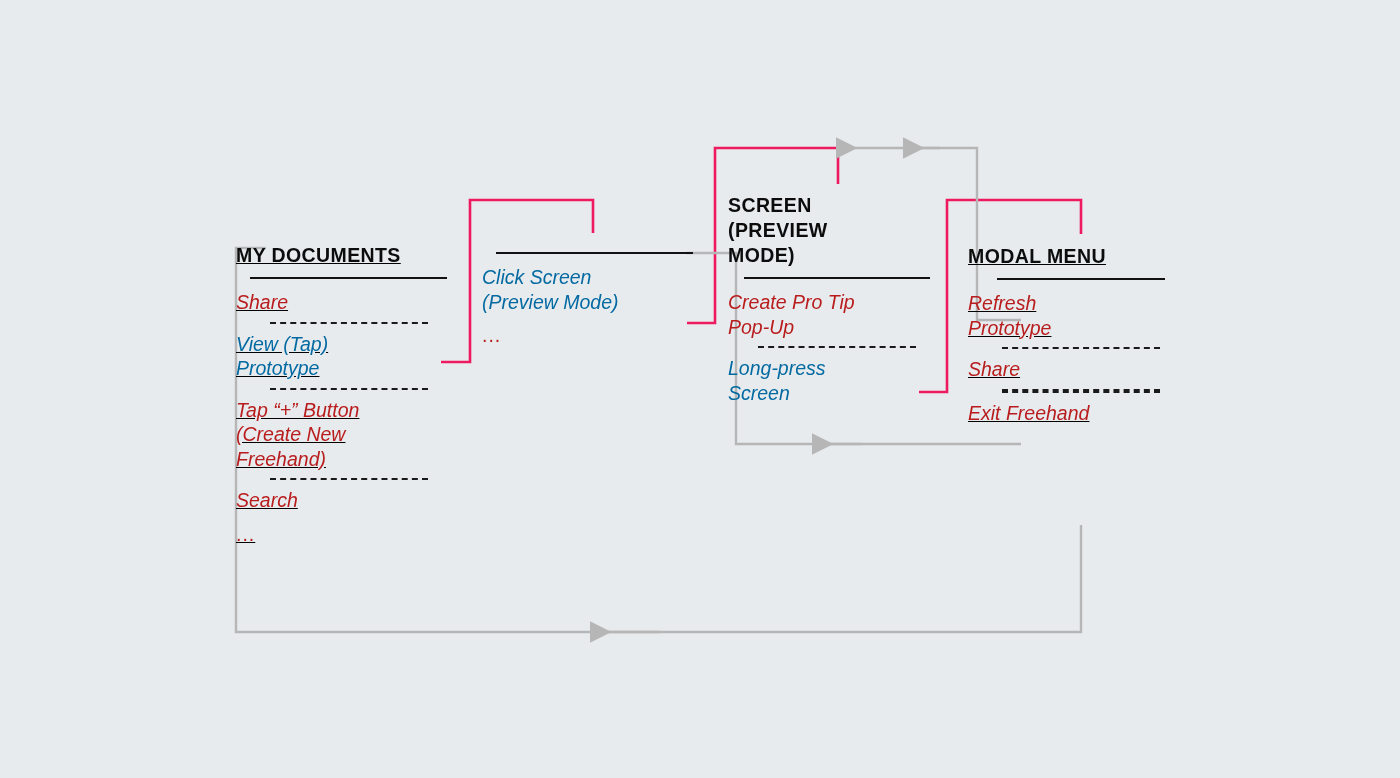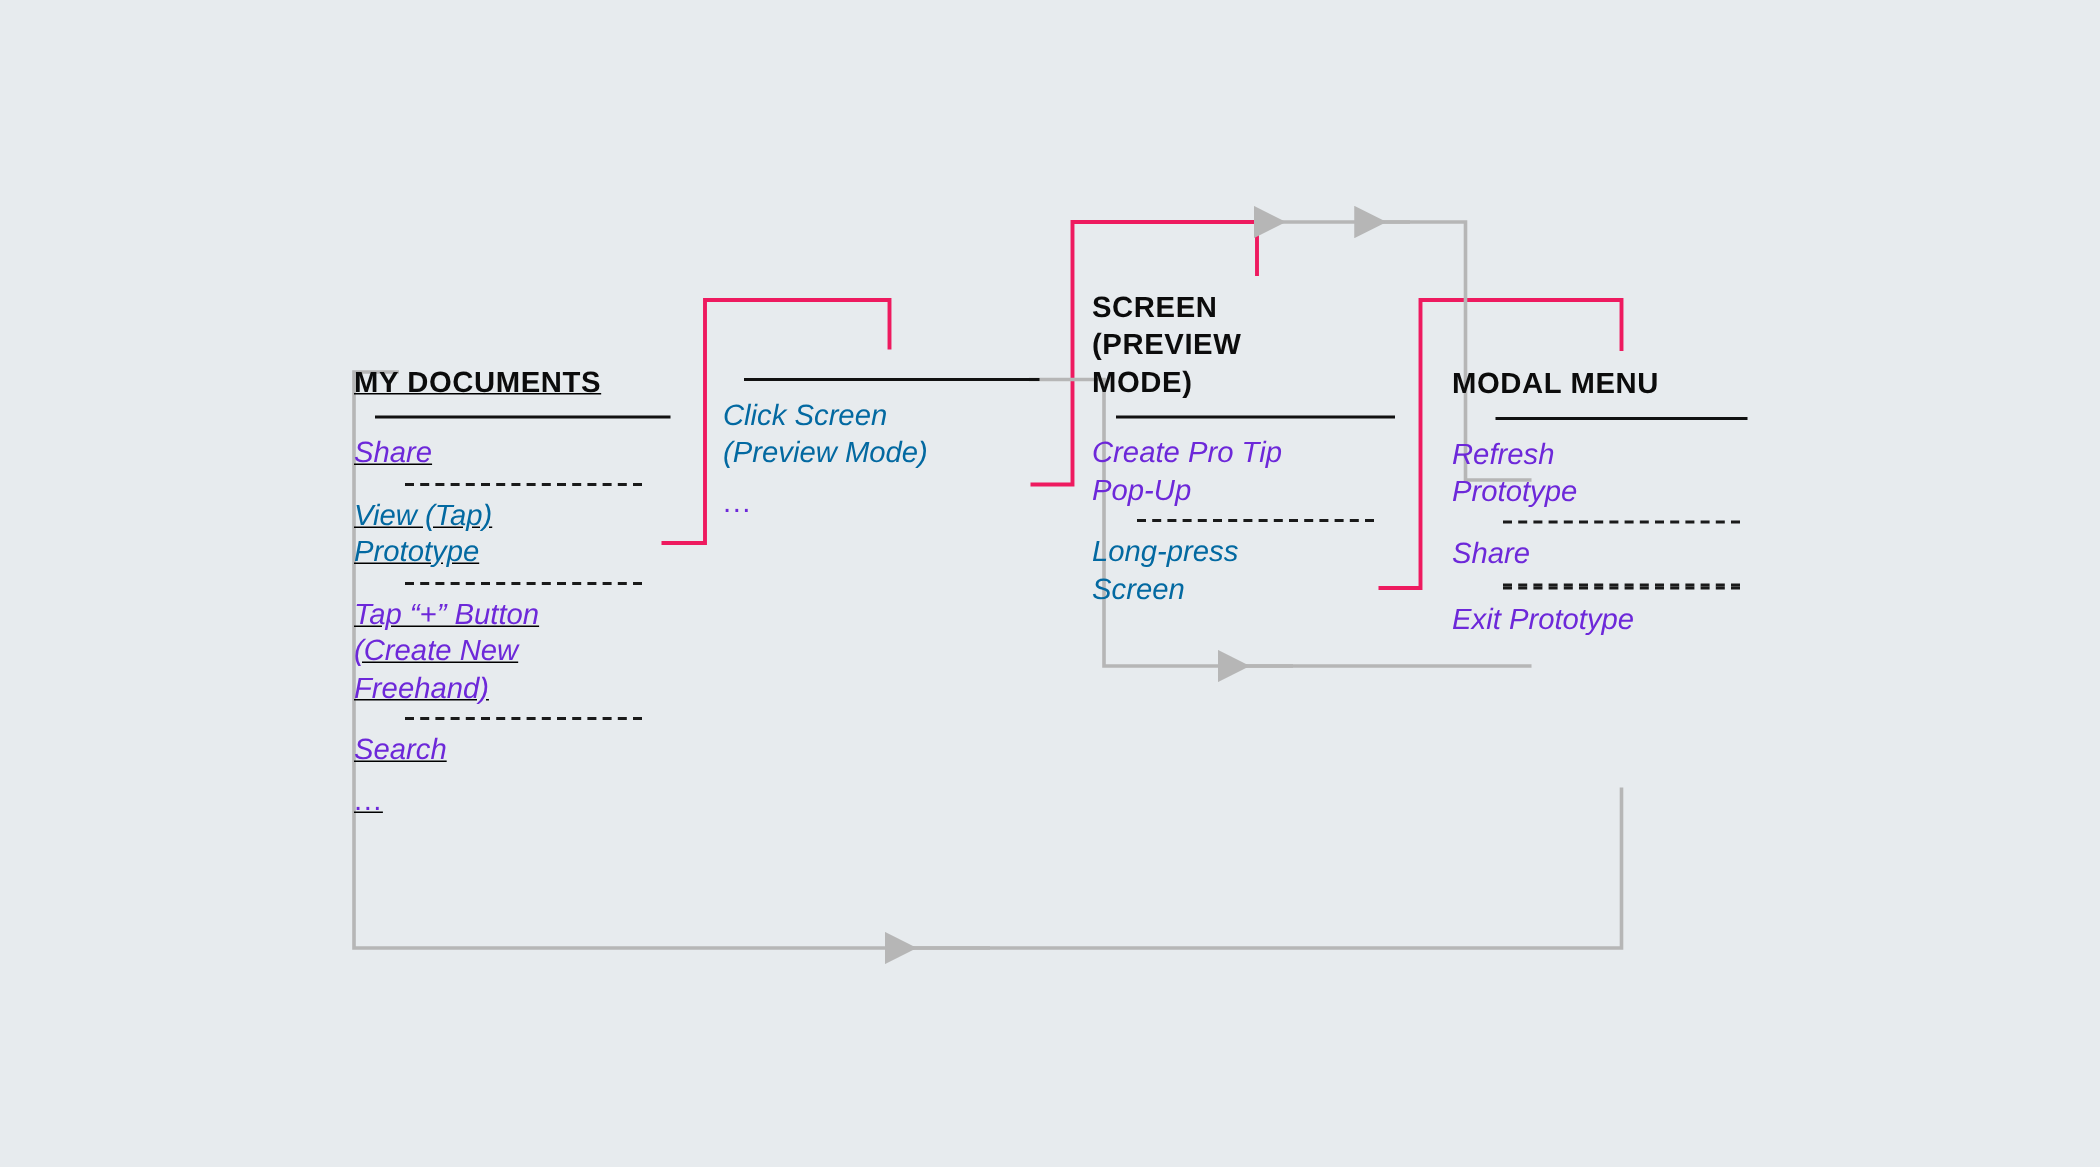--- a/index.html
+++ b/index.html
@@ -52,21 +52,21 @@
 
   .items {
     margin-top: 3px;
   }
 
   .item {
     font-family: "Liberation Sans", sans-serif;
     font-style: italic;
     font-size: 19.5px;
     line-height: 24.5px;
-    color: #6d28d9;
+    color: #b91c1c;
     padding: 8px 0 7px 0;
     white-space: pre-line;
   }
 
   .item.accent {
     color: #0369a1;
   }
 
   .item.ellipsis {
     padding-top: 2px;
@@ -85,21 +85,21 @@
   #col-my-documents .title-rule { width: 197px; }
   #col-my-documents .divider { width: 158px; }
 
   #col-x-prototype { left: 482px; top: 243px; width: 225px; }
   #col-x-prototype .title-rule { width: 197px; }
 
   #col-screen-preview { left: 728px; top: 193px; width: 218px; }
   #col-screen-preview .title-rule { width: 186px; }
   #col-screen-preview .divider { width: 158px; }
 
-  #col-modal-menu { left: 968px; top: 244px; width: 225px; }
+  #col-modal-menu { left: 968px; top: 244px; width: 225px; text-decoration: underline; }
   #col-modal-menu .title-rule { width: 168px; }
   #col-modal-menu .divider { width: 158px; }
 </style>
 </head>
 <body>
 
 <div id="canvas">
 
   <svg id="wires" viewBox="0 0 1400 778">
     <defs>
@@ -168,17 +168,17 @@
   <div class="column" id="col-modal-menu">
     <div class="col-title">MODAL MENU</div>
     <div class="title-rule"></div>
     <div class="items">
       <div class="item">Refresh
 Prototype</div>
       <div class="divider"></div>
       <div class="item">Share</div>
       <div class="divider"></div>
       <div class="divider"></div>
-      <div class="item">Exit Prototype</div>
+      <div class="item">Exit Freehand</div>
     </div>
   </div>
 
 </div>
 
 </body></html>

